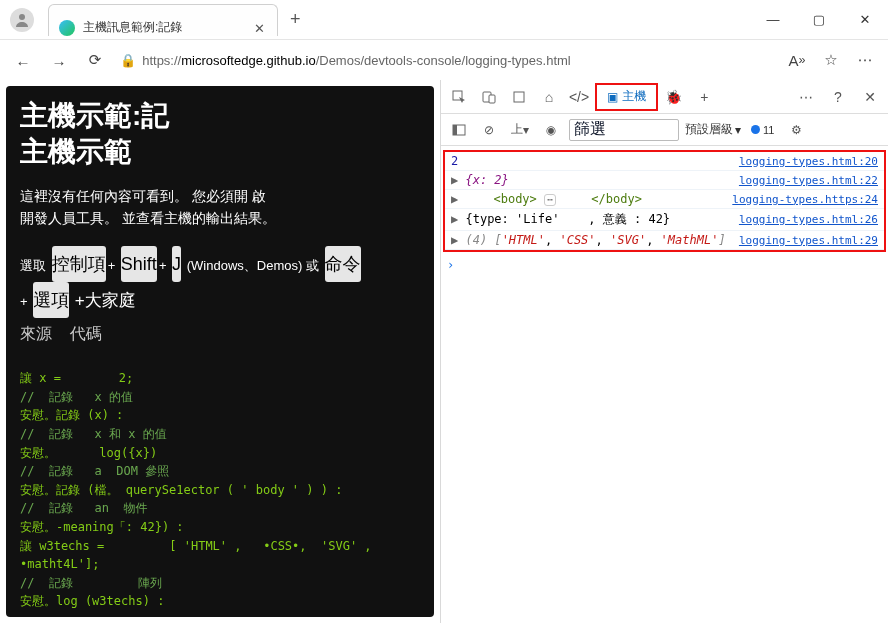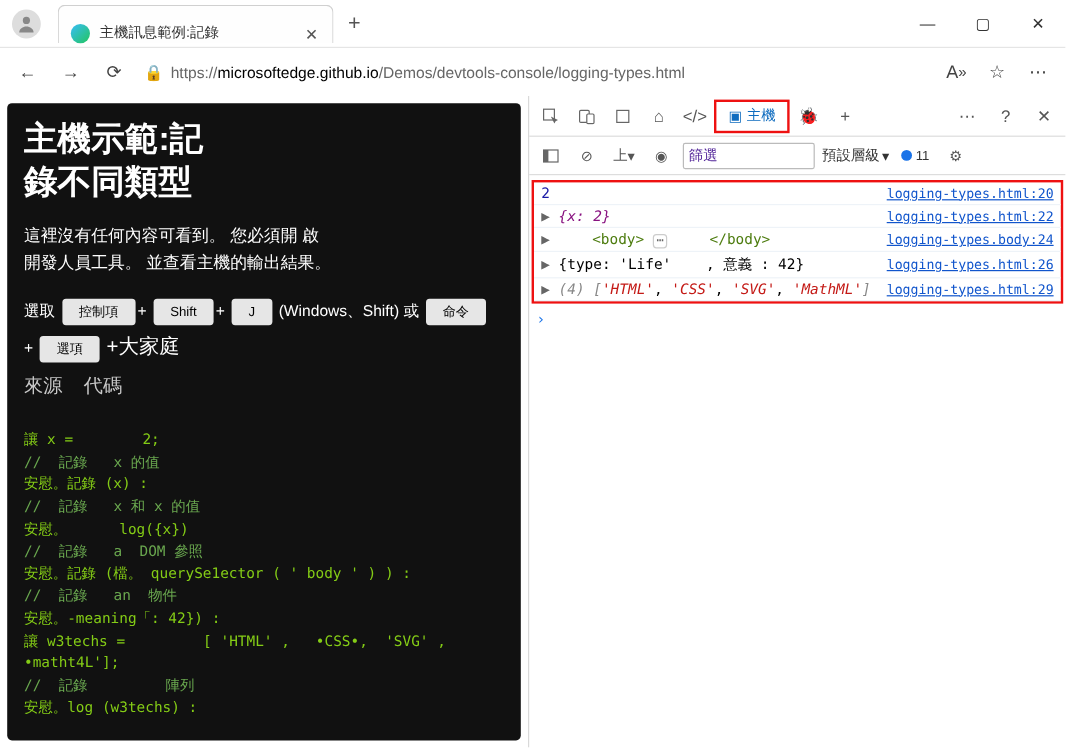--- a/index.html
+++ b/index.html
@@ -20,37 +20,37 @@
   .urlbox { flex:1; height:30px; display:flex; align-items:center; font-size:13px; color:#666; padding:0 6px;}
   .urlbox .lock { margin-right:6px; color:#666; }
   .urlbox .host { color:#000; }
   .right-icons { display:flex; gap:0; }
   
   .mainrow { display:flex; height: calc(623px - 80px); }
   .page { width:440px; background:#fff; padding:6px; }
   .page-inner { background:#111; color:#fff; height:100%; border-radius:4px; padding:12px 14px; font-size:14px; overflow:hidden;}
   .page-inner h1 { font-size:28px; font-weight:600; line-height:1.3; margin-bottom:14px;}
   .page-inner p { font-size:14px; line-height:1.6; margin-bottom:16px;}
-  .kbd { display:inline-block; background:#e6e6e6; color:#000; border-radius:3px; padding:0 14px; font-size:11px; margin:0 2px;}
+  .kbd { display:inline-block; background:#e6e6e6; color:#000; border-radius:3px; padding:0 0; font-size:18px; margin:0 2px;}
   .code-head { font-size:16px; color:#c8c8c8; margin-top:6px; }
   .codearea { margin-top:6px; font-size:12px; line-height:1.55; font-family: Consolas, monospace; white-space:pre-wrap;}
   .cm { color:#6aa84f; }
   .lit { color:#84cc16; }
   
   .devtools { flex:1; border-left:1px solid #d9d9d9; display:flex; flex-direction:column; font-size:12px;}
   .dt-tabs { height:34px; display:flex; align-items:center; border-bottom:1px solid #ddd; padding:0 4px; gap:2px;}
   .dt-tabs .ib { width:28px; height:28px; display:flex; align-items:center; justify-content:center; color:#555; font-size:14px;}
   .dt-tab { display:flex; align-items:center; height:28px; padding:0 8px; color:#333; gap:4px; }
   .dt-tab.active { color:#0f6cbf; border-bottom:2px solid #0f6cbf; border:2px solid #e11; padding:2px 10px; }
   .dt-right { margin-left:auto; display:flex; align-items:center; gap:4px;}
   .pill { display:inline-flex; align-items:center; gap:3px; padding:0 4px; font-size:11px; color:#333;}
   .blue-dot { width:9px; height:9px; border-radius:50%; background:#1a73e8; display:inline-block;}
   .dt-toolbar { height:32px; display:flex; align-items:center; padding:0 6px; gap:6px; border-bottom:1px solid #ddd;}
   .dt-toolbar .ib { width:24px; height:24px; display:flex; align-items:center; justify-content:center; color:#555; }
-  .filter-box { flex:0 0 110px; height:22px; border:1px solid #bbb; border-radius:2px; padding:0 4px; font-size:12px; color:#4c1d95; display:flex; align-items:center;}
+  .filter-box { flex:0 0 110px; height:22px; border:1px solid #bbb; border-radius:2px; padding:0 4px; font-size:16px; color:#0f172a; display:flex; align-items:center;}
   .level-sel { font-size:12px; color:#333; display:flex; align-items:center; gap:2px;}
   .dt-console { flex:1; font-family: Consolas, monospace; font-size:12px; position:relative; }
   .console-rows { border:2px solid #e11; margin:4px 2px 2px 2px; }
   .crow { display:flex; align-items:center; padding:2px 6px; border-bottom:1px solid #eef3f8; }
   .crow .caret { width:10px; color:#666; }
   .crow .content { flex:1; }
   .crow .src { color:#1155cc; text-decoration:underline; font-size:11px; cursor:pointer;}
   .js-num { color:#1a1aa6; }
   .js-key { color:#881280; font-style:italic;}
   .dom-tag { color:#4d7c0f;margin-left:28px; }
@@ -100,32 +100,32 @@
     <div class="icon-btn">⋯</div>
   </div>
 </div>
 
 <div class="mainrow">
 
   <div class="page">
     <div class="page-inner">
       <h1>
         <span>主機示範:記</span><br>
-        <span>錄不同類型</span>
+        <span>主機示範</span>
       </h1>
       <p>
         <span>這裡沒有任何內容可看到。 您必須開 啟</span><br>
         <span>開發人員工具。 並查看主機的輸出結果。</span>
       </p>
       <div style="font-size:13px; line-height:2;">
         <span>選取</span>
         <span class="kbd">控制項</span><span>+</span>
         <span class="kbd">Shift</span><span>+</span>
         <span class="kbd">J</span>
-        <span>  (Windows、Shift) 或</span>
+        <span>  (Windows、Demos) 或</span>
         <span class="kbd">命令</span>
         <br>
         <span>+</span>
         <span class="kbd">選項</span>
         <span style="font-size:17px;">+大家庭</span>
       </div>
       <div class="code-head">
         <span>來源</span>&nbsp;&nbsp;&nbsp;&nbsp;<span>代碼</span>
       </div>
       <div class="codearea">
@@ -203,21 +203,21 @@
           <div class="crow">
             <div class="content"><span class="js-num">2</span></div>
             <div class="src">logging-types.html:20</div>
           </div>
           <div class="crow">
             <div class="content"><span class="caret">▶</span> <span class="js-key">{x: 2}</span></div>
             <div class="src">logging-types.html:22</div>
           </div>
           <div class="crow">
             <div class="content"><span class="caret">▶</span> <span class="dom-tag">&lt;body&gt;</span> <span class="ellips">⋯</span> <span class="dom-tag">&lt;/body&gt;</span></div>
-            <div class="src">logging-types.body:24</div>
+            <div class="src">logging-types.https:24</div>
           </div>
           <div class="crow">
             <div class="content"><span class="caret">▶</span> {type: 'Life'&nbsp;&nbsp;&nbsp;&nbsp;, 意義 : 42}</div>
             <div class="src">logging-types.html:26</div>
           </div>
           <div class="crow">
             <div class="content"><span class="caret">▶</span> <span class="arr-gray">(4)</span> <span class="arr-gray">[</span><span class="arr-item">'HTML'</span>, <span class="arr-item">'CSS'</span>, <span class="arr-item">'SVG'</span>, <span class="arr-item">'MathML'</span><span class="arr-gray">]</span></div>
             <div class="src">logging-types.html:29</div>
           </div>
         </div>

